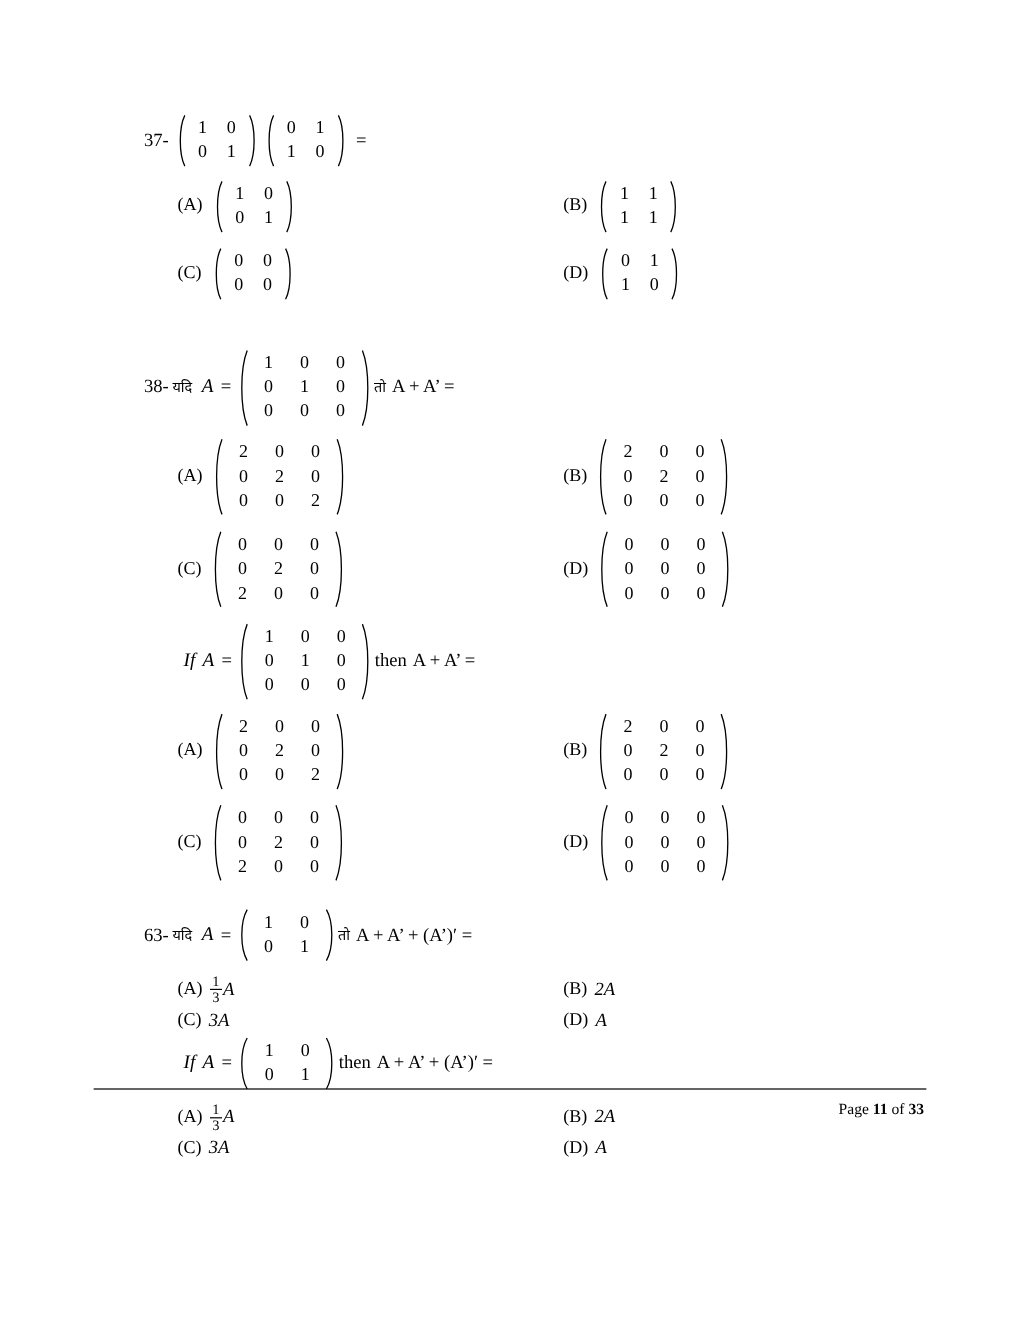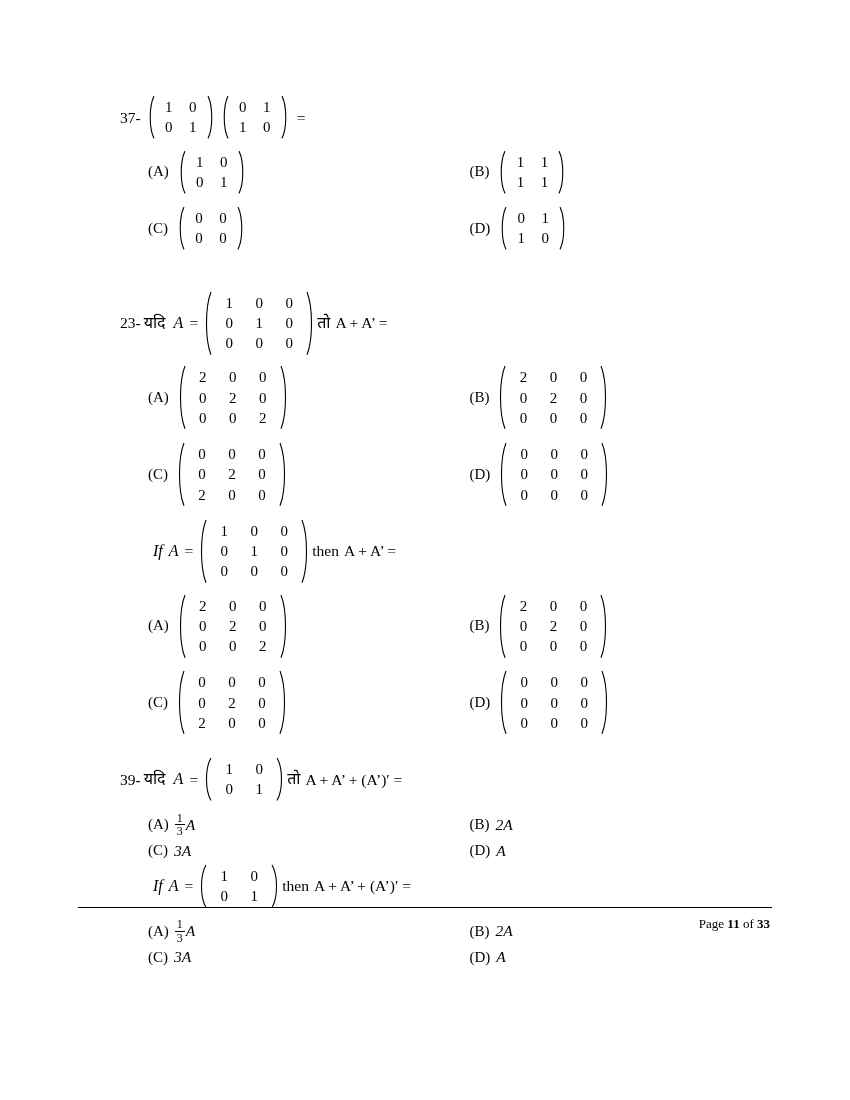--- a/index.html
+++ b/index.html
@@ -33,21 +33,21 @@
   }
   .stem.indented {
     padding-left: 30px;
   }
   .qnum {
     margin-right: 3px;
     white-space: pre;
   }
   .hindi {
     font-family: "DejaVu Sans", sans-serif;
-    font-size: 16px;
+    font-size: 12px;
     margin-right: 5px;
   }
   .var {
     font-style: italic;
     margin: 0 3px;
     font-size: 16px;
   }
   .eqs { margin: 0 3px; }
   .tail { margin-left: 5px; white-space: pre; }
 
@@ -269,21 +269,21 @@
           </span>
         </div>
       </div>
     </div>
   </div>
 
   <div class="gap-lg"></div>
 
   <div class="question-block">
     <div class="stem">
-      <span class="qnum">23-</span>
+      <span class="qnum">38-</span>
       <span class="hindi">यदि</span>
       <span class="var">A</span>
       <span class="eqs">=</span>
       <span class="matrix">
         <span class="paren">
           <svg viewBox="0 0 9 60" preserveAspectRatio="none">
               <path d="M8 1 C2 15, 2 45, 8 59" stroke="#000" stroke-width="1.1" fill="none"></path>
             </svg>
         </span>
         <span class="cells c3">
@@ -566,21 +566,21 @@
           </span>
         </div>
       </div>
     </div>
   </div>
 
   <div class="gap-md"></div>
 
   <div class="question-block">
     <div class="stem">
-      <span class="qnum">39-</span>
+      <span class="qnum">63-</span>
       <span class="hindi">यदि</span>
       <span class="var">A</span>
       <span class="eqs">=</span>
       <span class="matrix">
         <span class="paren">
           <svg viewBox="0 0 9 44" preserveAspectRatio="none">
               <path d="M8 1 C2 11, 2 33, 8 43" stroke="#000" stroke-width="1.1" fill="none"></path>
             </svg>
         </span>
         <span class="cells c2" style="grid-template-columns: repeat(2, 30px);">

